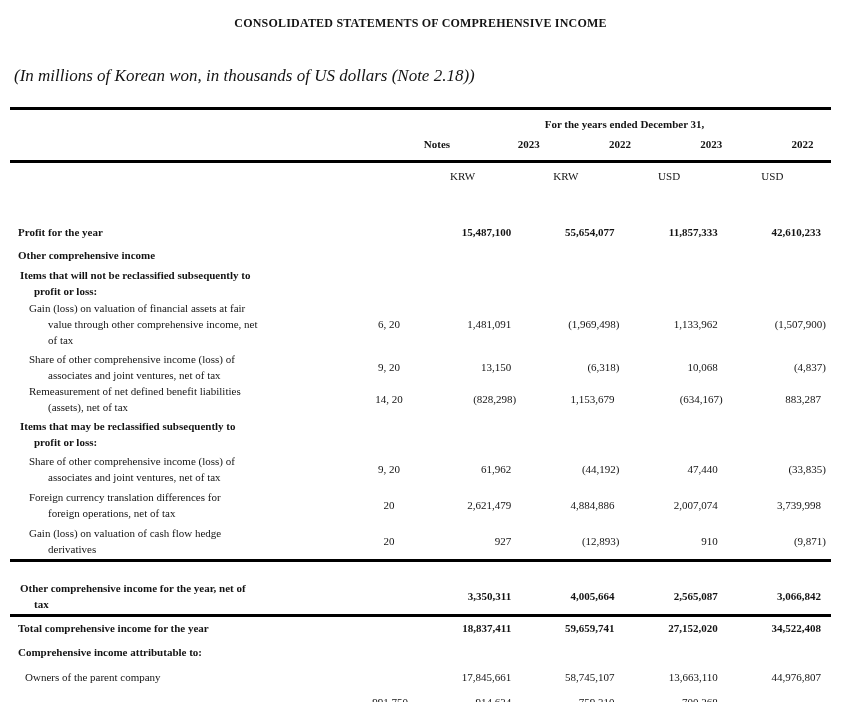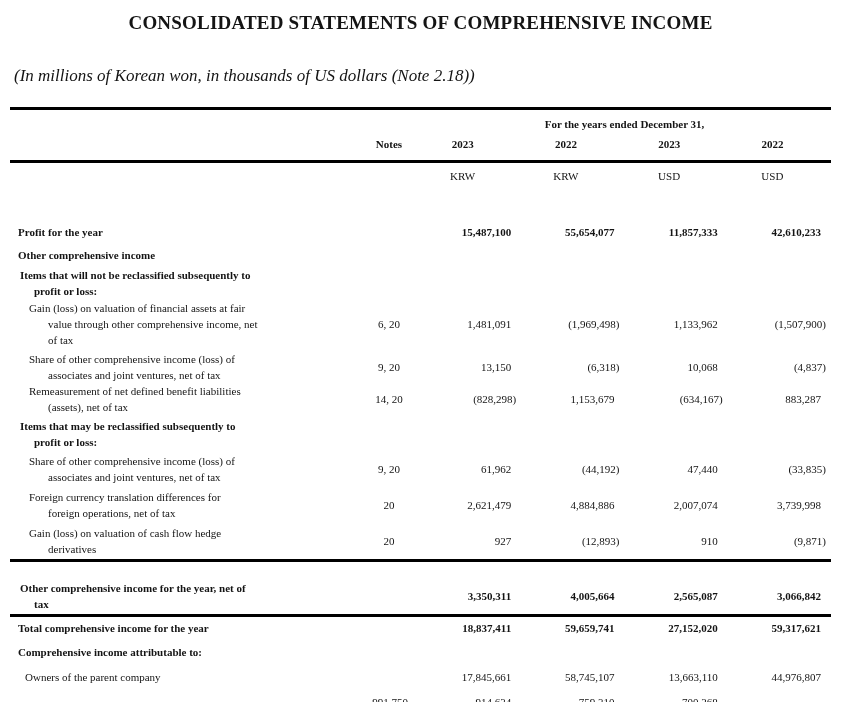--- a/index.html
+++ b/index.html
@@ -1,33 +1,33 @@
 <!DOCTYPE html>
 <html><head>
 <meta charset="utf-8">
 <style>
   html,body{margin:0;padding:0;}
   body{
     width:841px;height:702px;overflow:hidden;background:#ffffff;
     font-family:"Liberation Serif","DejaVu Serif",serif;color:#141414;
   }
   .title{
-    text-align:center;font-weight:bold;font-size:19px;line-height:22px;
+    text-align:center;font-weight:bold;font-size:12px;line-height:22px;
     padding-top:12px;letter-spacing:.2px;
   }
   .subtitle{
     font-style:italic;font-size:17px;line-height:16px;
     margin:34px 0 0 14px;
   }
   .table{margin:23px 10px 0 10px;border-top:3px solid #000;font-size:11px;}
   .hgrid{display:grid;grid-template-columns:350px 58px 1fr 1fr 1fr 1fr;}
   .thead{border-bottom:3px solid #000;}
   .hdr1{padding-top:6px;}
   .span-hdr{grid-column:3/7;text-align:center;font-weight:bold;line-height:17px;}
-  .hdr2{padding:3px 0 7px 0;}
+  .hdr2{padding:3px 0 7px 0;gap:48px;}
   .hcell{text-align:center;font-weight:bold;padding-right:14px;line-height:17px;}
   .hcell.notes-h{padding-right:0;}
   .cur-row{padding:5px 0 7px 0;}
   .ccell{text-align:center;padding-right:14px;line-height:17px;}
   .tbody{padding-bottom:0;}
   .row{display:grid;grid-template-columns:350px 58px 1fr 1fr 1fr 1fr;align-items:center;line-height:16px;}
   .lbl{white-space:pre-wrap;}
   .lbl-flush{padding-left:8px;}
   .lbl-hanging-sm{padding-left:24px;text-indent:-14px;}
   .lbl-hanging{padding-left:38px;text-indent:-19px;}
@@ -187,21 +187,21 @@
         <div class="val">2,565,087</div>
         <div class="val">3,066,842</div>
       </div>
       <div class="rule"></div>
       <div class="row bold-vals">
         <div class="lbl lbl-flush bold">Total comprehensive income for the year</div>
         <div class="notes"></div>
         <div class="val">18,837,411</div>
         <div class="val">59,659,741</div>
         <div class="val">27,152,020</div>
-        <div class="val">59,317,621</div>
+        <div class="val">34,522,408</div>
       </div>
       <div class="row">
         <div class="lbl lbl-flush bold">Comprehensive income attributable to:</div>
         <div class="notes"></div>
         <div class="val"></div>
         <div class="val"></div>
         <div class="val"></div>
         <div class="val"></div>
       </div>
       <div class="row">

